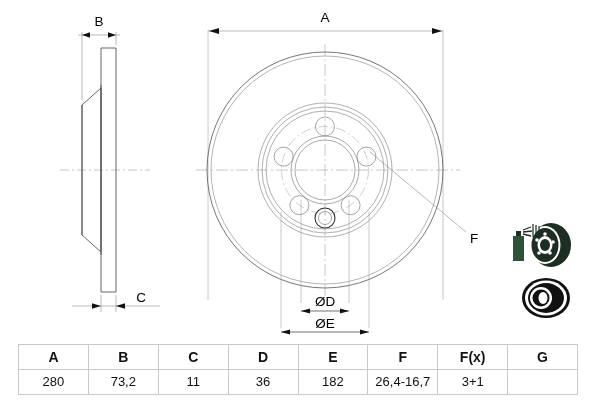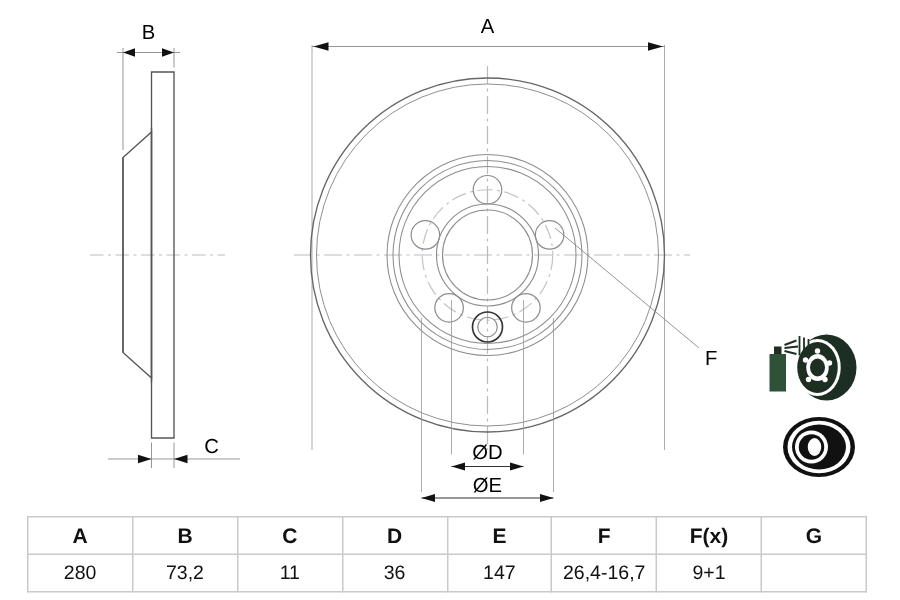--- a/index.html
+++ b/index.html
@@ -190,21 +190,21 @@
       <td>E</td>
       <td>F</td>
       <td>F(x)</td>
       <td>G</td>
     </tr>
     <tr class="vals">
       <td>280</td>
       <td>73,2</td>
       <td>11</td>
       <td>36</td>
-      <td>147</td>
+      <td>182</td>
       <td>26,4-16,7</td>
-      <td>9+1</td>
+      <td>3+1</td>
       <td></td>
     </tr>
   </tbody>
     </table>
 
 </div>
 
 </body></html>

